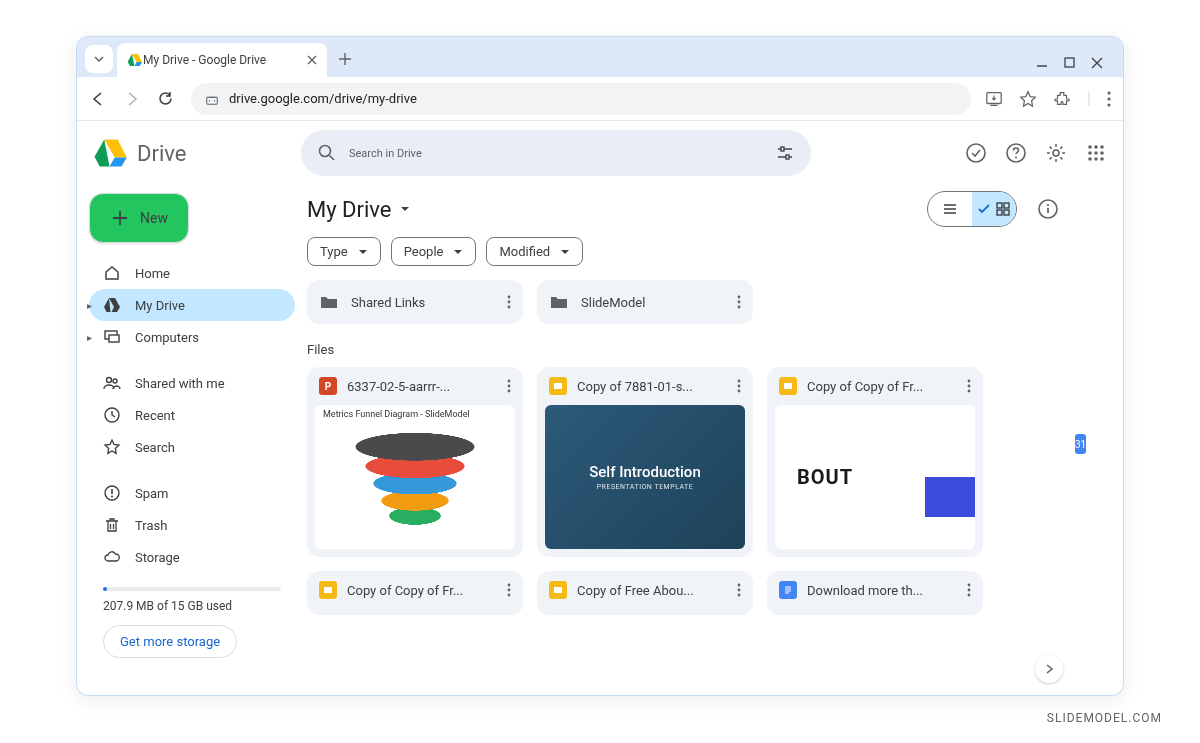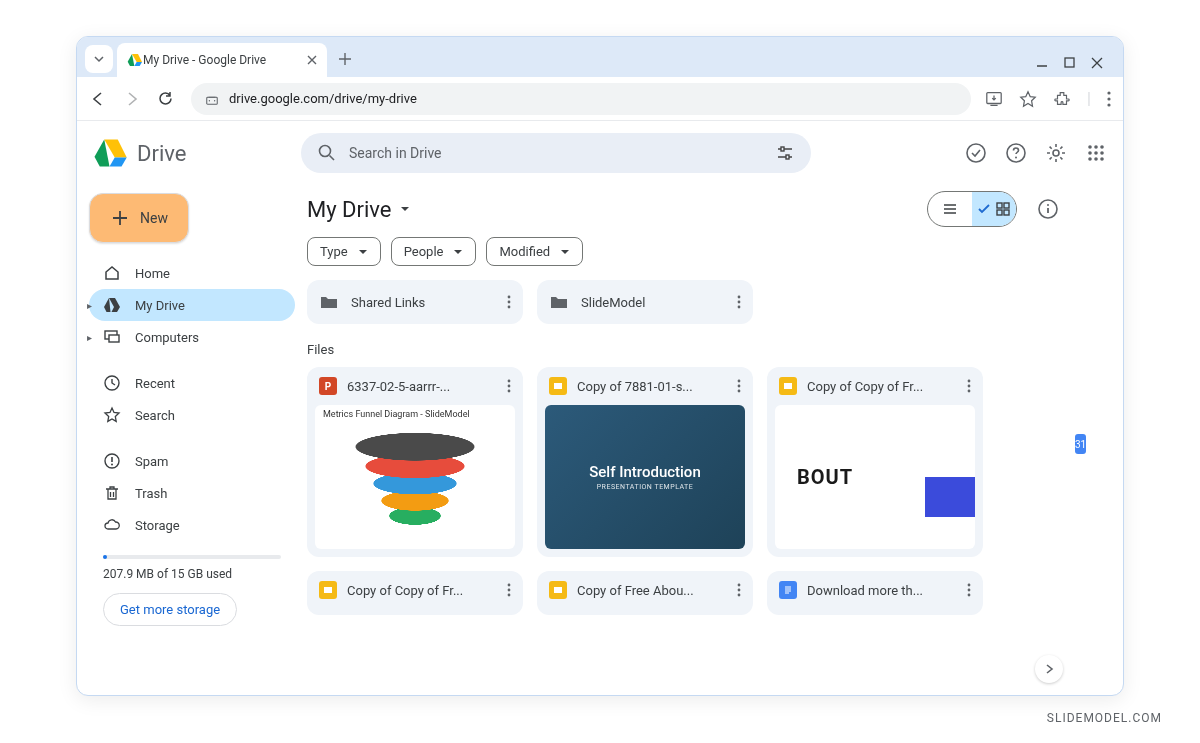--- a/index.html
+++ b/index.html
@@ -19,29 +19,29 @@
 .chrome-toolbar { height: 44px; background: #fff; display: flex; align-items: center; padding: 0 12px; gap: 14px; border-bottom: 1px solid #e8eaed; }
 .nav-btn { color: #5f6368; cursor: pointer; width: 20px; text-align: center; }
 .urlbar { flex: 1; height: 32px; background: #f1f3f4; border-radius: 16px; display: flex; align-items: center; padding: 0 14px; gap: 10px; font-size: 13px; color: #202124; }
 .urlbar .secure { font-size: 12px; color: #5f6368; }
 .chrome-actions { display: flex; gap: 16px; align-items: center; color: #5f6368; }
 
 
 .drive-header { height: 64px; display: flex; align-items: center; padding: 0 16px; gap: 8px; }
 .drive-logo { display: flex; align-items: center; gap: 8px; width: 200px; }
 .drive-logo-text { font-size: 22px; color: #5f6368; }
-.searchbar { flex: 1; max-width: 510px; height: 40px; background: #e9eef6; border-radius: 24px; display: flex; align-items: center; padding: 0 16px; gap: 12px; color: #5f6368; font-size: 14px; }
+.searchbar { flex: 1; max-width: 510px; height: 46px; background: #e9eef6; border-radius: 24px; display: flex; align-items: center; padding: 0 16px; gap: 12px; color: #5f6368; font-size: 11px; }
 .search-tune { margin-left: auto; cursor: pointer; }
 .header-icons { margin-left: auto; display: flex; gap: 18px; align-items: center; color: #5f6368; }
 .header-icons .icon { cursor: pointer; width: 22px; height: 22px; display: flex; align-items: center; justify-content: center; }
 
 
 .drive-body { display: flex; height: calc(100% - 148px); }
 .sidebar { width: 230px; padding: 8px 12px; }
-.new-btn { display: inline-flex; align-items: center; gap: 10px; background: #fdba74; border: 1px solid #dadce0; border-radius: 14px; padding: 14px 20px; font-size: 14px; color: #3c4043; box-shadow: 0 1px 2px rgba(0,0,0,0.12); cursor: pointer; margin-bottom: 14px; }
+.new-btn { display: inline-flex; align-items: center; gap: 10px; background: #22c55e; border: 1px solid #dadce0; border-radius: 14px; padding: 14px 20px; font-size: 14px; color: #3c4043; box-shadow: 0 1px 2px rgba(0,0,0,0.12); cursor: pointer; margin-bottom: 14px; }
 .nav-item { display: flex; align-items: center; gap: 14px; height: 32px; padding: 0 14px; border-radius: 16px; font-size: 13px; color: #3c4043; cursor: pointer; position: relative; }
 .nav-item.active { background: #c2e7ff; }
 .nav-item .caret { position: absolute; left: -2px; font-size: 10px; color: #5f6368; }
 .nav-item .ico { width: 18px; text-align: center; color: #3c4043; }
 .nav-group-gap { height: 14px; }
 .storage { margin-top: 14px; padding: 0 14px; }
 .storage-bar { height: 4px; background: #e8eaed; border-radius: 2px; margin-bottom: 8px; }
 .storage-bar-fill { height: 100%; width: 2%; background: #1a73e8; border-radius: 2px; }
 .storage-text { font-size: 12px; color: #3c4043; margin-bottom: 12px; }
 .get-more { border: 1px solid #dadce0; color: #1967d2; font-size: 13px; padding: 8px 16px; border-radius: 18px; background: #fff; cursor: pointer; text-align: right; }
@@ -311,20 +311,30 @@
               <rect x="2" y="3" width="12" height="8" fill="none" stroke="#3c4043" stroke-width="1.4"></rect>
               <rect x="6" y="7" width="10" height="7" fill="#fff" stroke="#3c4043" stroke-width="1.4"></rect>
             </svg>
           </span>
         <span>Computers</span>
       </div>
       <div class="nav-group-gap"></div>
       <div class="nav-item">
         <span class="ico">
             <svg width="18" height="18" viewBox="0 0 18 18">
+              <circle cx="6" cy="6" r="2.5" fill="none" stroke="#3c4043" stroke-width="1.4"></circle>
+              <circle cx="12" cy="7" r="2" fill="none" stroke="#3c4043" stroke-width="1.4"></circle>
+              <path d="M1 15c0-3 3-4 5-4s5 1 5 4M10 15c0-2 2-3 3.5-3s3.5 1 3.5 3" fill="none" stroke="#3c4043" stroke-width="1.4"></path>
+            </svg>
+          </span>
+        <span>Shared with me</span>
+      </div>
+      <div class="nav-item">
+        <span class="ico">
+            <svg width="18" height="18" viewBox="0 0 18 18">
               <circle cx="9" cy="9" r="7" fill="none" stroke="#3c4043" stroke-width="1.4"></circle>
               <path d="M9 5v4l3 2" fill="none" stroke="#3c4043" stroke-width="1.4"></path>
             </svg>
           </span>
         <span>Recent</span>
       </div>
       <div class="nav-item">
         <span class="ico">
             <svg width="18" height="18" viewBox="0 0 18 18">
               <path d="M9 2l2 4.5 5 .5-3.7 3.4.9 5L9 13l-4.2 2.4.9-5L2 7l5-.5z" fill="none" stroke="#3c4043" stroke-width="1.3"></path>

